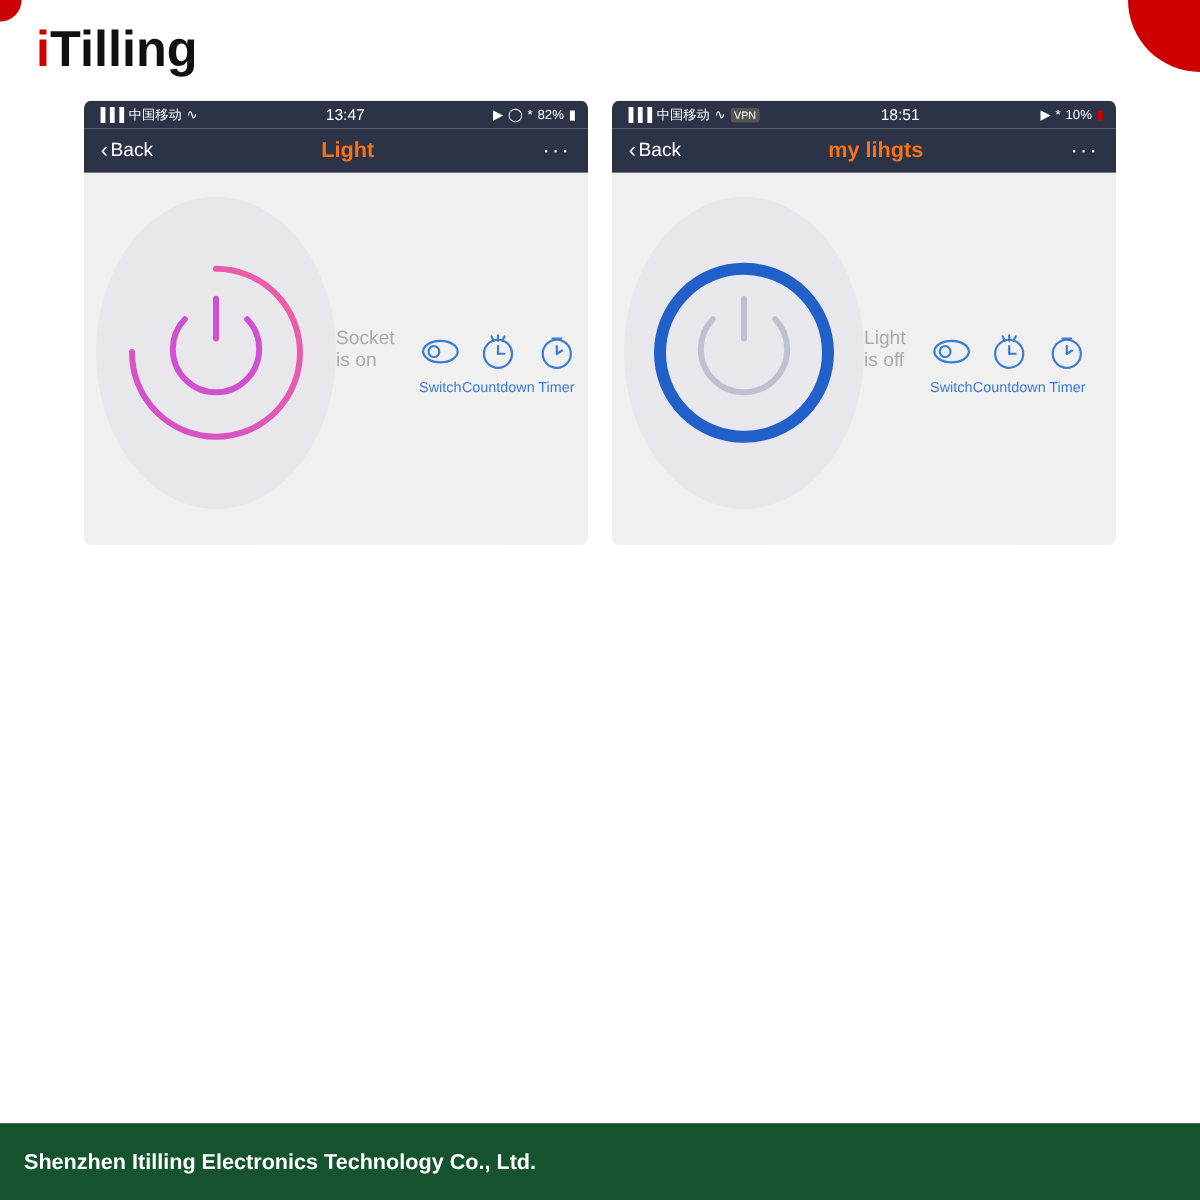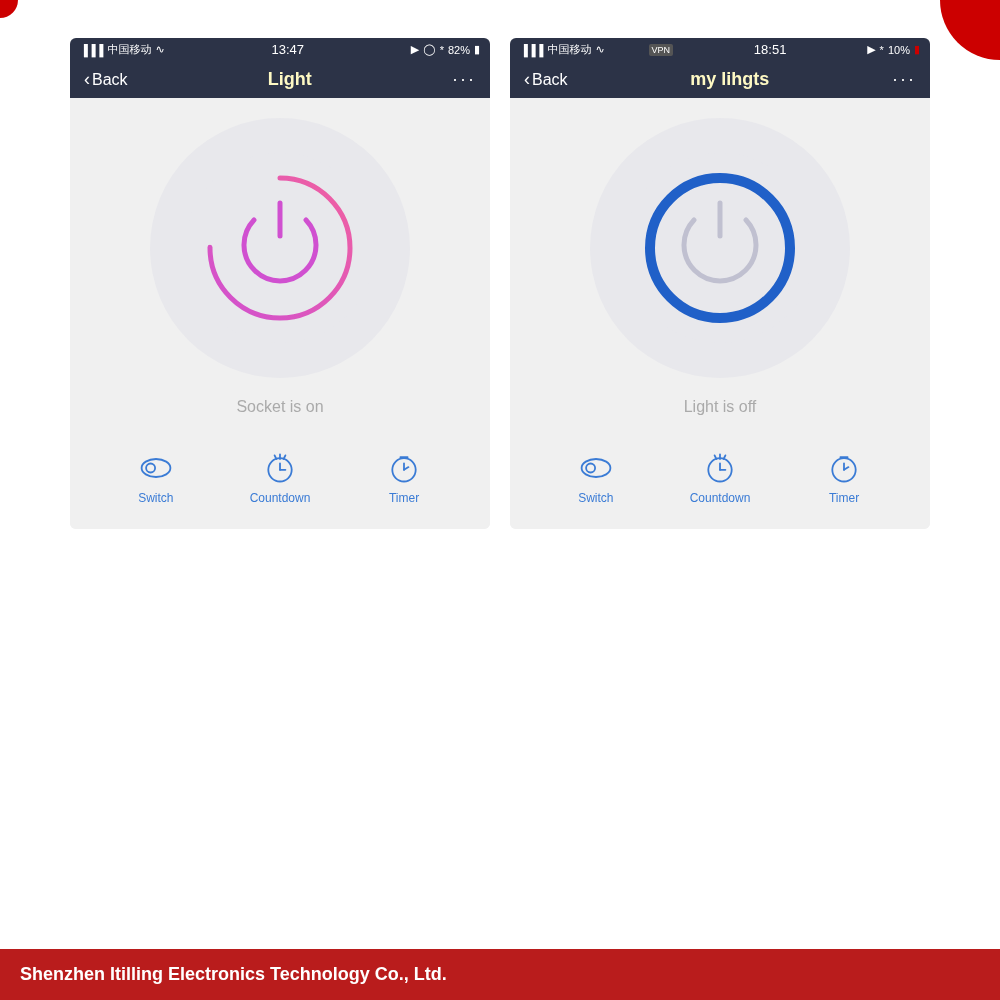--- a/index.html
+++ b/index.html
@@ -111,34 +111,34 @@
       font-size: 16px;
       color: #fff;
     }
     .nav-back .chevron {
       font-size: 18px;
       margin-right: 2px;
     }
     .nav-title {
       font-size: 18px;
       font-weight: 600;
-      color: #fef9c3;
+      color: #f97316;
     }
     .nav-dots {
       font-size: 18px;
       color: #fff;
       letter-spacing: 2px;
     }
 
     
     .phone-body {
       background: #f0f0f0;
       padding: 20px 10px 10px 10px;
       display: flex;
-      flex-direction: column;
+      flex-direction: row;
       align-items: center;
     }
 
     
     .power-area {
       width: 260px;
       height: 260px;
       border-radius: 50%;
       background: #e8e8ec;
       display: flex;
@@ -186,31 +186,31 @@
       width: 36px;
       height: 36px;
     }
     .icon-label {
       font-size: 12px;
       color: #3a7bd5;
     }
 
     
     .footer {
-      background: #b91c1c;
+      background: #14532d;
       color: #fff;
       display: flex;
       justify-content: space-between;
       align-items: center;
       padding: 10px 20px;
       position: absolute;
       bottom: 0;
       left: 0;
       right: 0;
-      height: 51px;
+      height: 64px;
     }
     .footer-company {
       font-size: 18px;
       font-weight: 600;
       color: #fff;
     }
     .footer-logos {
       display: flex;
       align-items: center;
       gap: 8px;
@@ -231,20 +231,23 @@
   </style>
 </head>
 <body>
 
 <div class="corner-tl"></div>
 <div class="corner-tr"></div>
 <div class="corner-bl"></div>
 <div class="corner-br"></div>
 
 <div class="header">
+  <div class="brand-title">
+    <span class="i-red">i</span><span>Tilling</span>
+  </div>
 </div>
 
 <div class="phones-container">
 
   <div class="phone">
     <div class="status-bar">
       <div class="status-left">
         <span>▐▐▐</span>
         <span>中国移动</span>
         <span>∿</span>
@@ -321,21 +324,21 @@
       </div>
     </div>
   </div>
 
   <div class="phone">
     <div class="status-bar">
       <div class="status-left">
         <span>▐▐▐</span>
         <span>中国移动</span>
         <span>∿</span>
-        <span style="background:#555;color:#fff;font-size:9px;padding:1px 3px;border-radius:2px;margin-left:40px;">VPN</span>
+        <span style="background:#555;color:#fff;font-size:9px;padding:1px 3px;border-radius:2px;">VPN</span>
       </div>
       <div class="status-center">18:51</div>
       <div class="status-right">
         <span>▶</span>
         <span>*</span>
         <span>10%</span>
         <span style="color:#cc0000;">▮</span>
       </div>
     </div>
     <div class="nav-bar">

